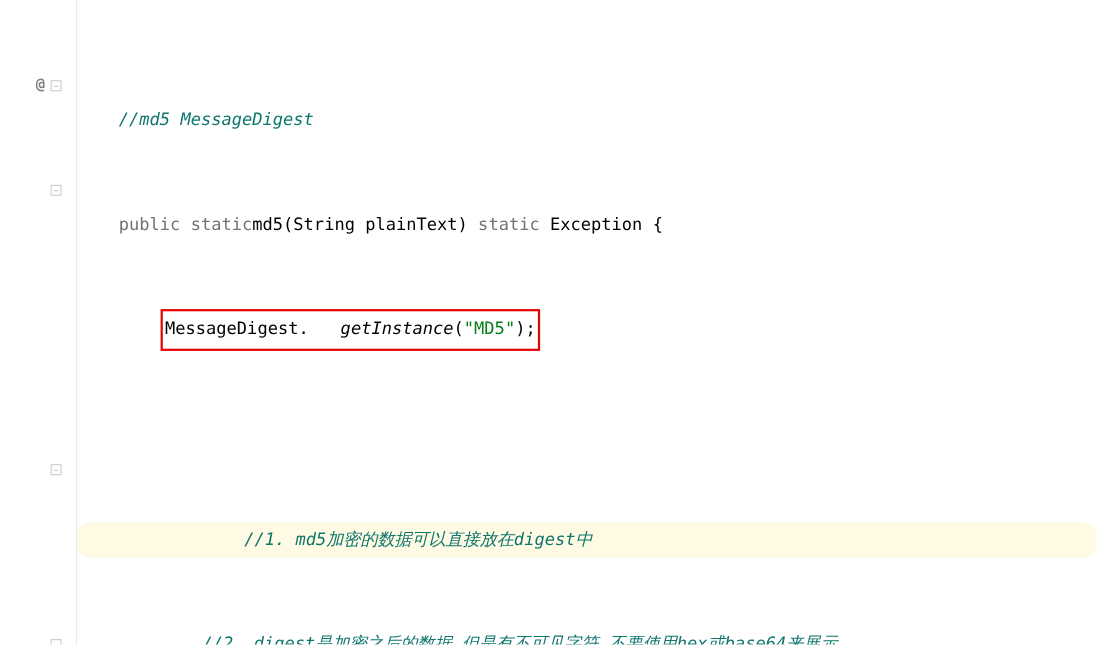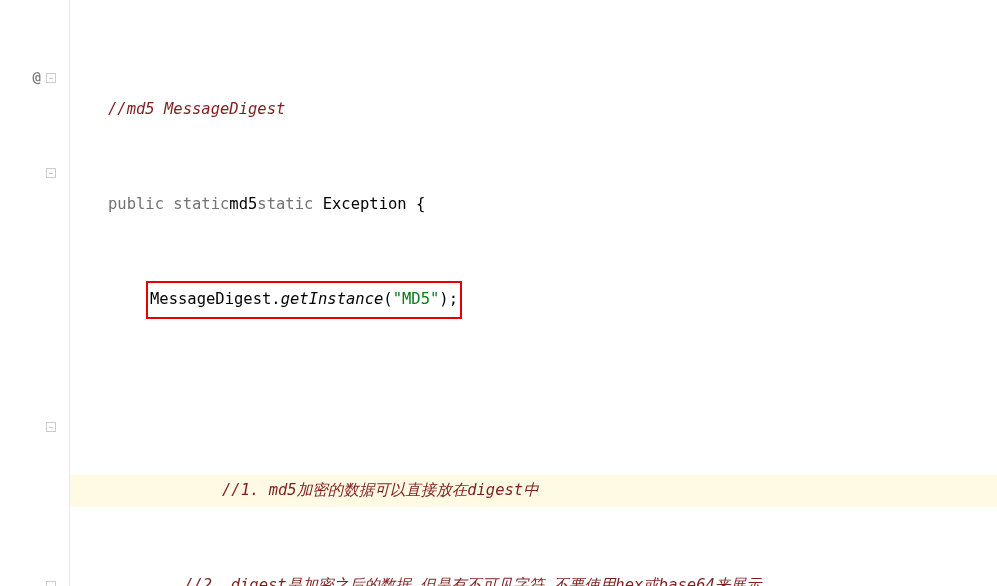--- a/index.html
+++ b/index.html
@@ -66,25 +66,26 @@
     .code-line {
       height: 31.8px;
       display: flex;
       align-items: center;
     }
     .highlighted-line {
       background: #fffae3;
       margin-left: -38px;
       padding-left: 38px;
       width: calc(100% + 38px);
+      border-radius: 12px;
     }
     .kw { color: #737373; }
-    .comment { color: #7f1d1d; font-style: italic; }
+    .comment { color: #0f766e; font-style: italic; }
     .string { color: #067d17; }
-    .method-italic { font-style: italic; }
+    .method-italic { font-style: italic; margin-left: 29px; }
     .plain { color: #000000; }
     .red-box {
       border: 2px solid #e60000;
       padding: 1px 2px;
     }
     .indent1 { padding-left: 0; }
     .indent2 { padding-left: 38px; }
     .indent3 { padding-left: 76px; }
   </style>
 </head>
@@ -125,21 +126,21 @@
   <div class="gutter-line"></div>
   <div class="gutter-line">
     <span class="gutter-mark">
         <span class="collapse-indicator"></span>
       </span>
   </div>
 </div>
 
 <div class="code-area">
   <div class="code-line indent1"><span class="comment">//md5 MessageDigest</span></div>
-  <div class="code-line indent1"><span class="kw">public</span><span class="plain"> </span><span class="kw">static</span><span class="plain">md5</span><span class="kw">static</span><span class="plain"> Exception {</span></div>
+  <div class="code-line indent1"><span class="kw">public</span><span class="plain"> </span><span class="kw">static</span><span class="plain">md5</span><span class="plain">(String plainText) </span><span class="kw">static</span><span class="plain"> Exception {</span></div>
   <div class="code-line indent2"><span class="red-box"><span class="plain">MessageDigest.</span><span class="plain method-italic">getInstance</span><span class="plain">(</span><span class="string">"MD5"</span><span class="plain">);</span></span></div>
   <div class="code-line"></div>
   <div class="code-line indent3 highlighted-line"><span style="padding-left:76px" class="comment">//1. md5加密的数据可以直接放在digest中</span></div>
   <div class="code-line indent3"><span class="comment">//2. digest是加密之后的数据,但是有不可见字符,不要使用hex或base64来展示</span></div>
   
   
   
   
   
   

